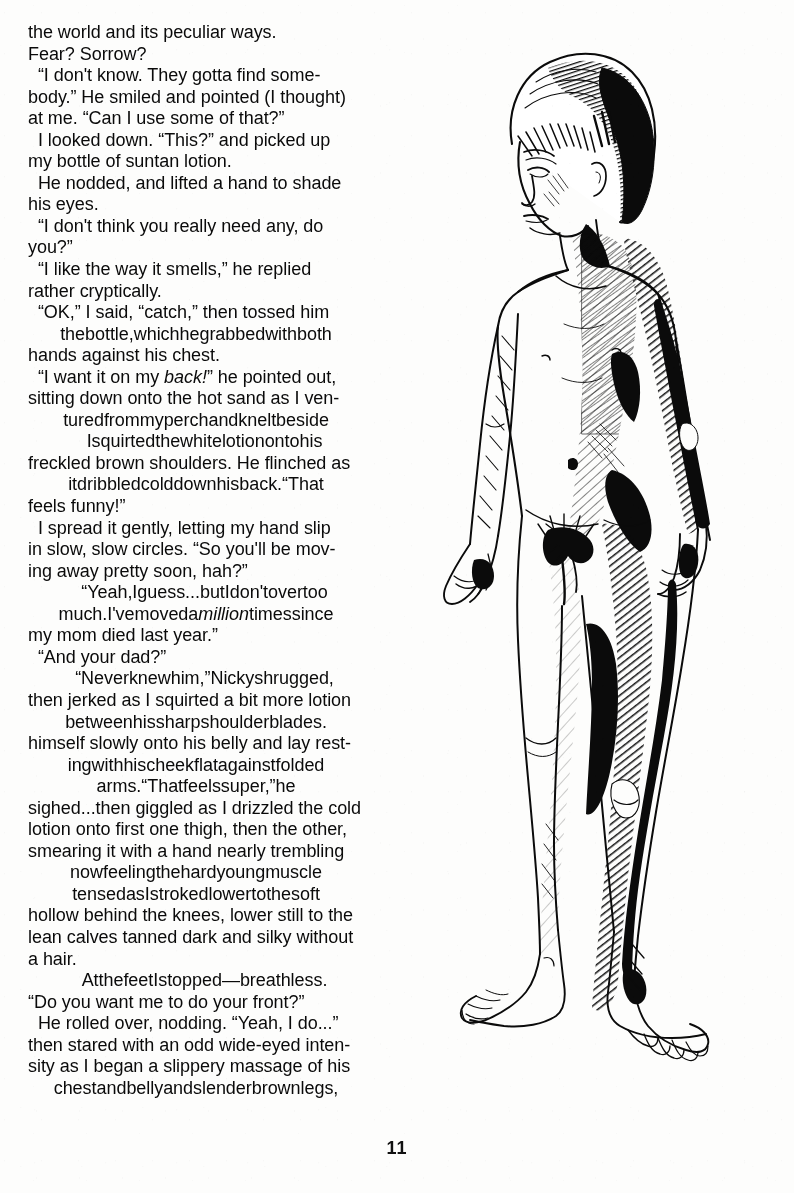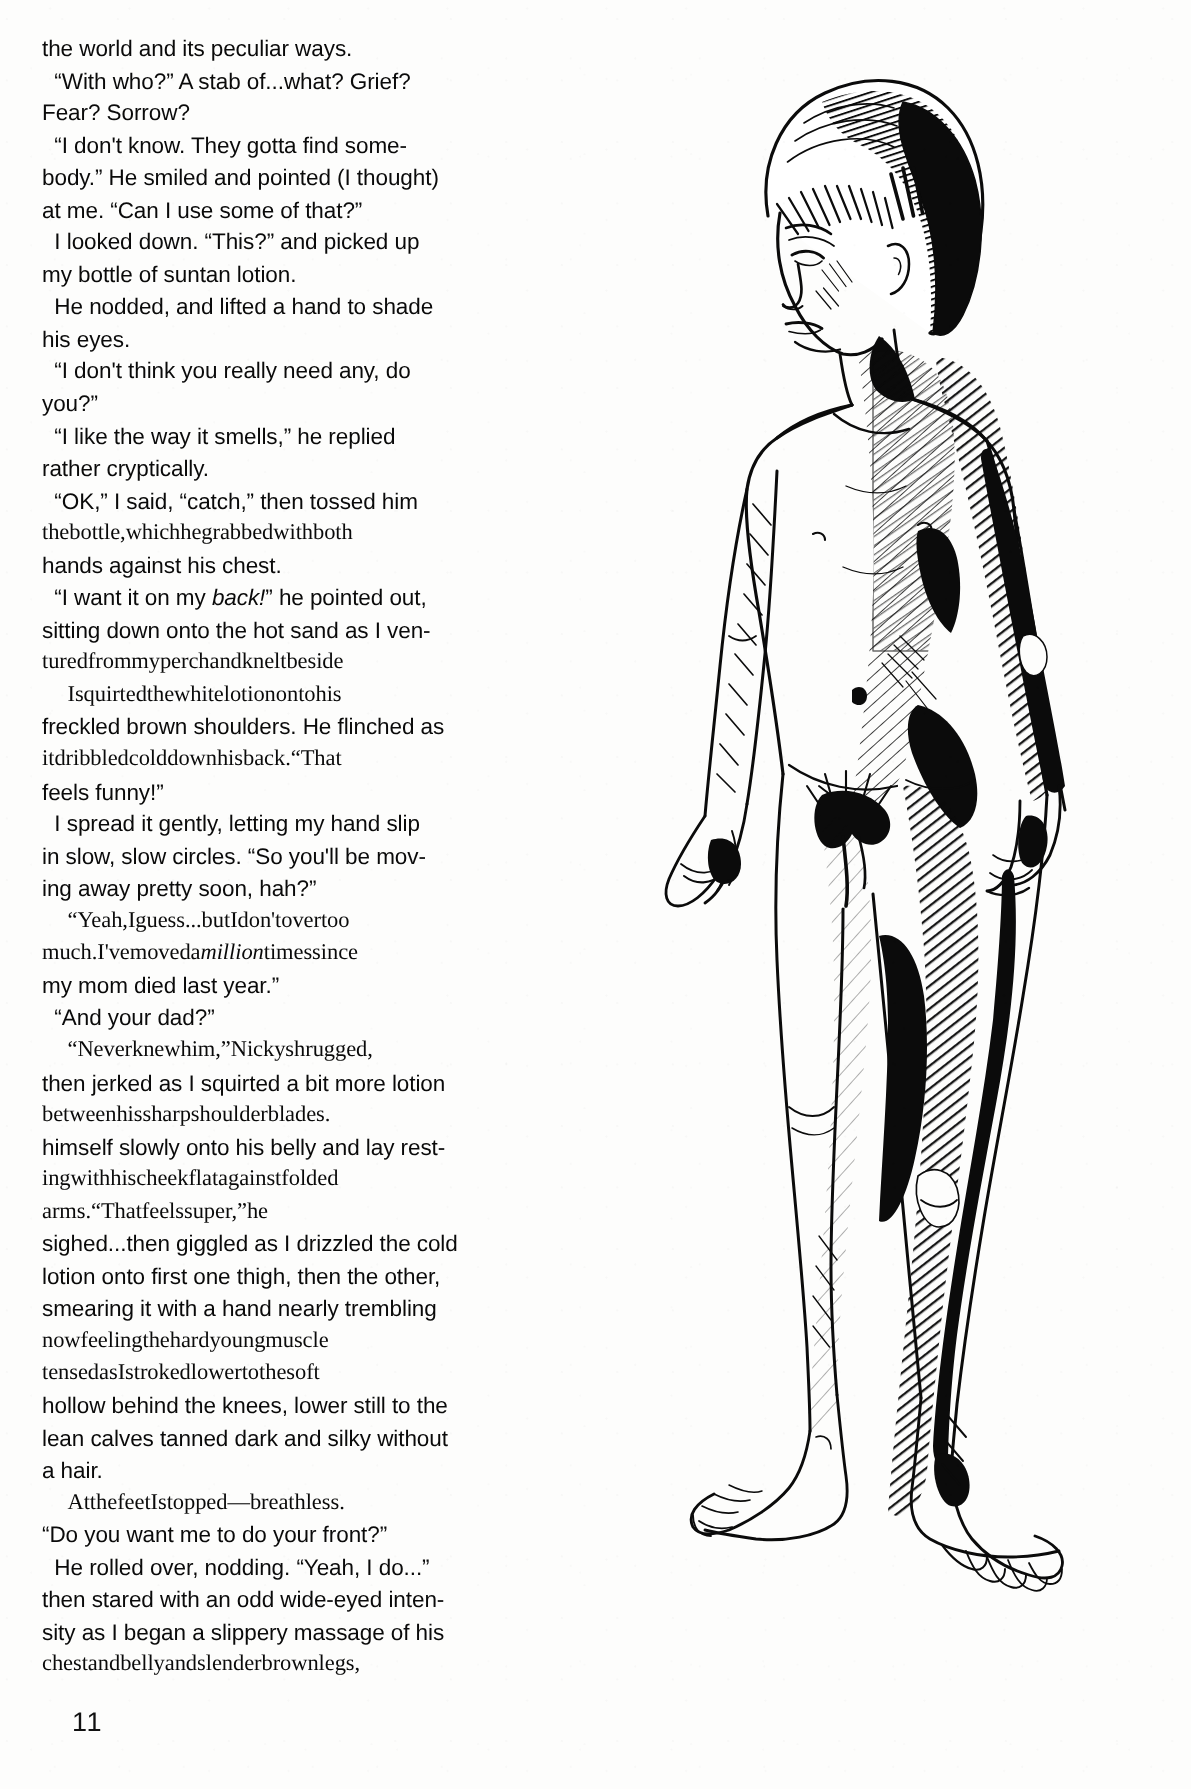--- a/index.html
+++ b/index.html
@@ -33,80 +33,78 @@
     opacity: .85;
   }
 
   
   .text-column {
     position: absolute;
     left: 28px;
     top: 22px;
     width: 336px;
     color: #0a0a0a;
-    font-size: 15px;
+    font-size: 18px;
     line-height: 21.55px;
     text-align: justify;
     text-justify: inter-word;
     letter-spacing: -0.05px;
     -webkit-font-smoothing: antialiased;
   }
   .text-column p {
     margin: 0;
     text-indent: 0;
     hyphens: none;
   }
   
   .ln {
     display: block;
     white-space: pre;
     height: 21.55px;
   }
   .ln.just {
     display: flex;
-    justify-content: flex-start;
+    justify-content: center;
     white-space: pre;
-    font-family: Liberation Serif, serif;
   }
   .ln.just > span { white-space: pre; }
   .ln .ind { display: inline-block; width: 17px; }
   em, .ital { font-style: italic; }
 
   
   .page-number {
     position: absolute;
     left: 0;
     right: 0;
     top: 1138px;
+    text-align: center;
     font-size: 18px;
-    font-weight: 400;
+    font-weight: 700;
     color: #111;
     letter-spacing: 1px;
-    margin-left: 48px;
   }
 
   
   .illustration {
     position: absolute;
     left: 396px;
     top: 24px;
     width: 380px;
     height: 1100px;
   }
   .illustration svg { display: block; width: 100%; height: 100%; }
 </style>
 </head>
 <body>
 
 <div class="page">
 
   <div class="text-column">
     <p id="text-lines">
         <span class="ln">the world and its peculiar ways.</span>
-        <span class="ln">  “With who?” A stab of...what? Grief?</span>
         <span class="ln">Fear? Sorrow?</span>
         <span class="ln">  “I don't know. They gotta find some-</span>
         <span class="ln">body.” He smiled and pointed (I thought)</span>
         <span class="ln">at me. “Can I use some of that?”</span>
         <span class="ln">  I looked down. “This?” and picked up</span>
         <span class="ln">my bottle of suntan lotion.</span>
         <span class="ln">  He nodded, and lifted a hand to shade</span>
         <span class="ln">his eyes.</span>
         <span class="ln">  “I don't think you really need any, do</span>
         <span class="ln">you?”</span>

